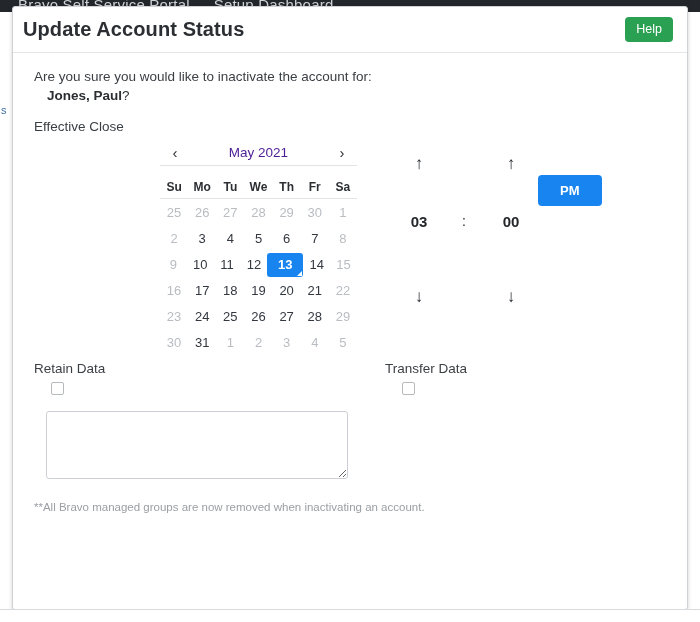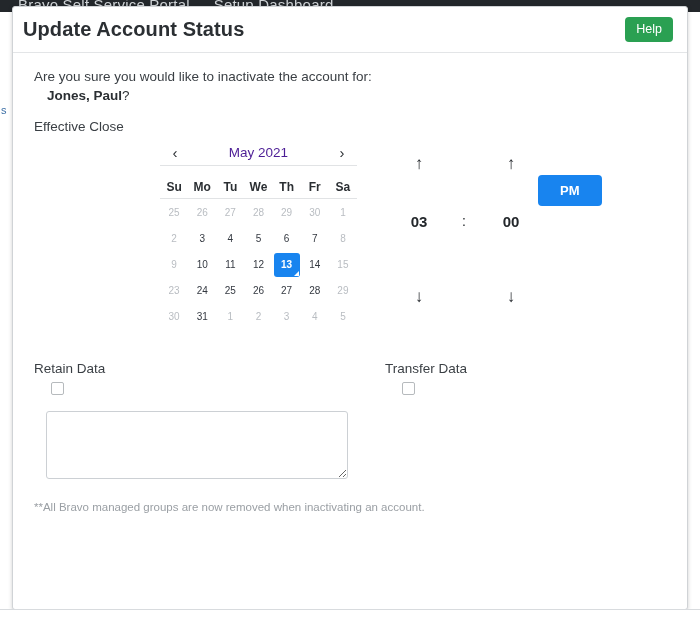--- a/index.html
+++ b/index.html
@@ -175,33 +175,33 @@
     text-align: center;
     font-weight: 700;
     font-size: 12px;
     color: #2b2f33;
   }
   .cal-week { margin-top: 2px; }
   .cal-day {
     text-align: center;
     line-height: 24px;
     height: 24px;
-    font-size: 10px;
+    font-size: 13px;
     color: #333840;
     cursor: pointer;
     border-radius: 3px;
   }
   .cal-day.muted { color: #b9bdc2; }
   .cal-day.weekend { color: #b9bdc2; }
   .cal-day.selected {
     background: #1884ef;
     color: #ffffff;
     font-weight: 600;
     position: relative;
-    width: 26px;
+    width: 36px;
     margin: 0 auto;
   }
   .cal-day.selected::after {
     content: "";
     position: absolute;
     right: 1px;
     bottom: 1px;
     width: 0; height: 0;
     border-left: 5px solid transparent;
     border-bottom: 5px solid #ffffff;
@@ -405,20 +405,29 @@
             <div class="cal-week">
               <div class="cal-day weekend">9</div>
               <div class="cal-day">10</div>
               <div class="cal-day">11</div>
               <div class="cal-day">12</div>
               <div class="cal-day selected">13</div>
               <div class="cal-day">14</div>
               <div class="cal-day weekend">15</div>
             </div>
             <div class="cal-week">
+              <div class="cal-day weekend">16</div>
+              <div class="cal-day">17</div>
+              <div class="cal-day">18</div>
+              <div class="cal-day">19</div>
+              <div class="cal-day">20</div>
+              <div class="cal-day">21</div>
+              <div class="cal-day weekend">22</div>
+            </div>
+            <div class="cal-week">
               <div class="cal-day weekend">23</div>
               <div class="cal-day">24</div>
               <div class="cal-day">25</div>
               <div class="cal-day">26</div>
               <div class="cal-day">27</div>
               <div class="cal-day">28</div>
               <div class="cal-day weekend">29</div>
             </div>
             <div class="cal-week">
               <div class="cal-day weekend">30</div>

